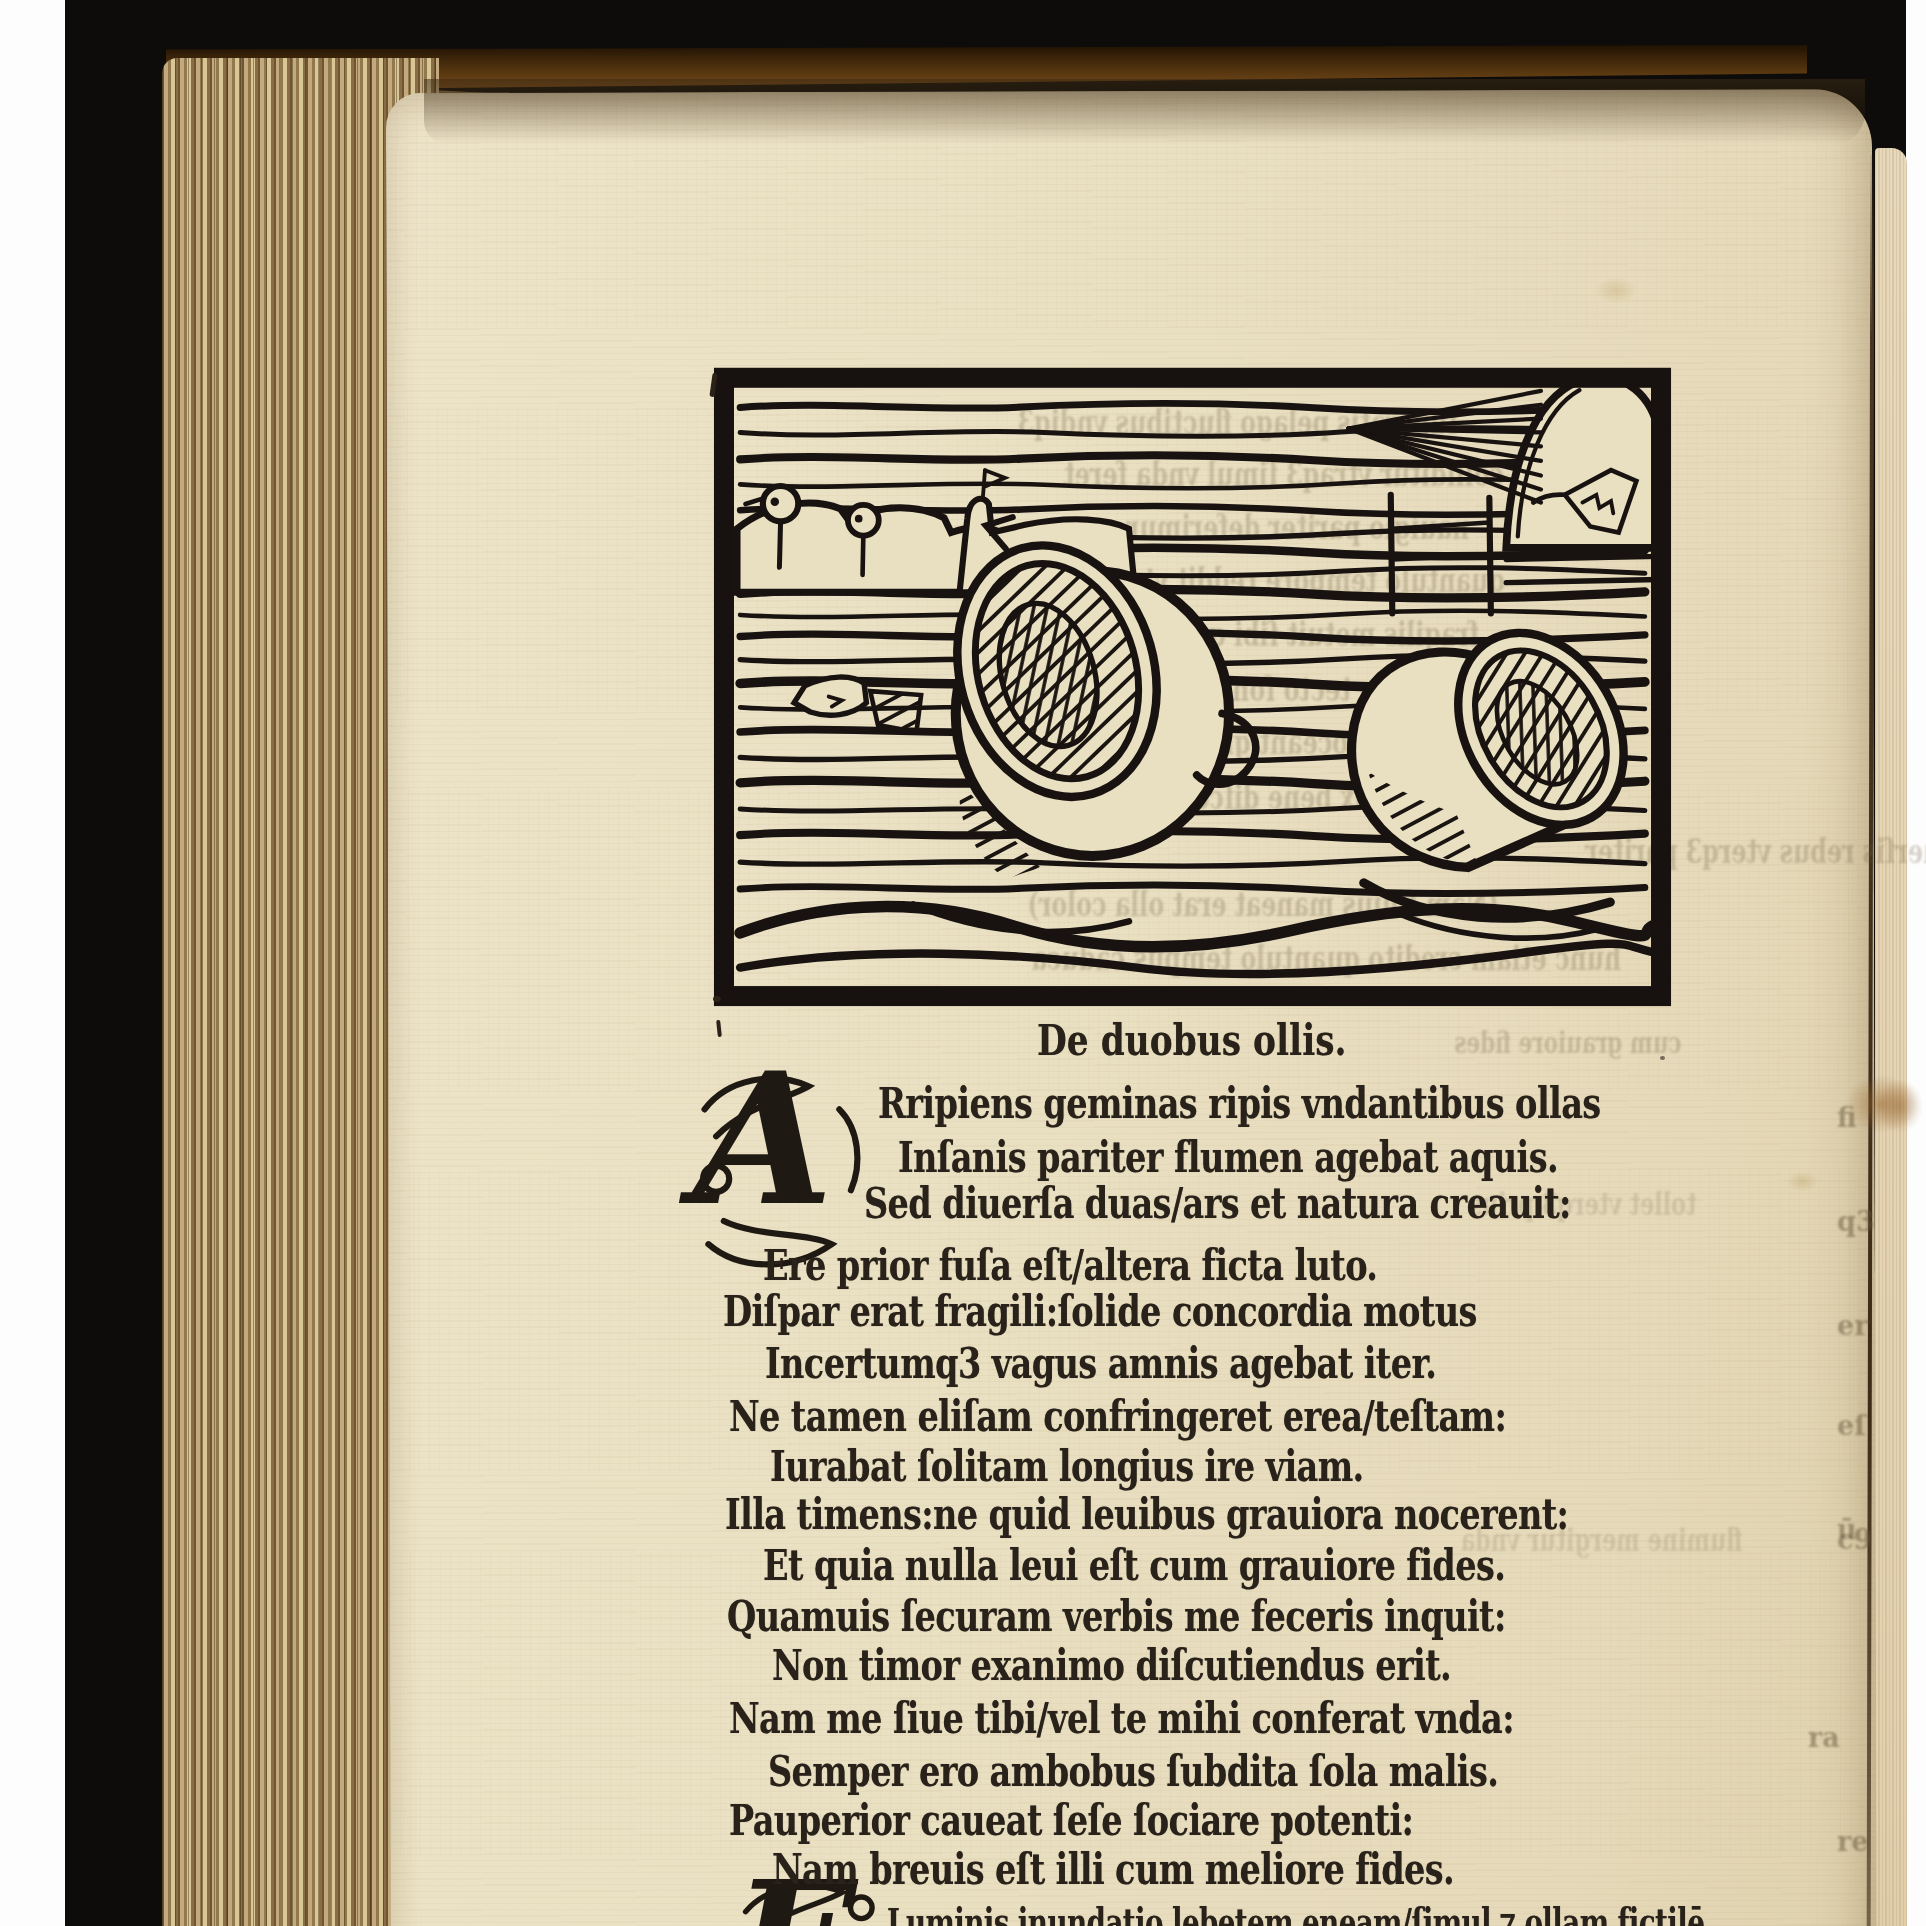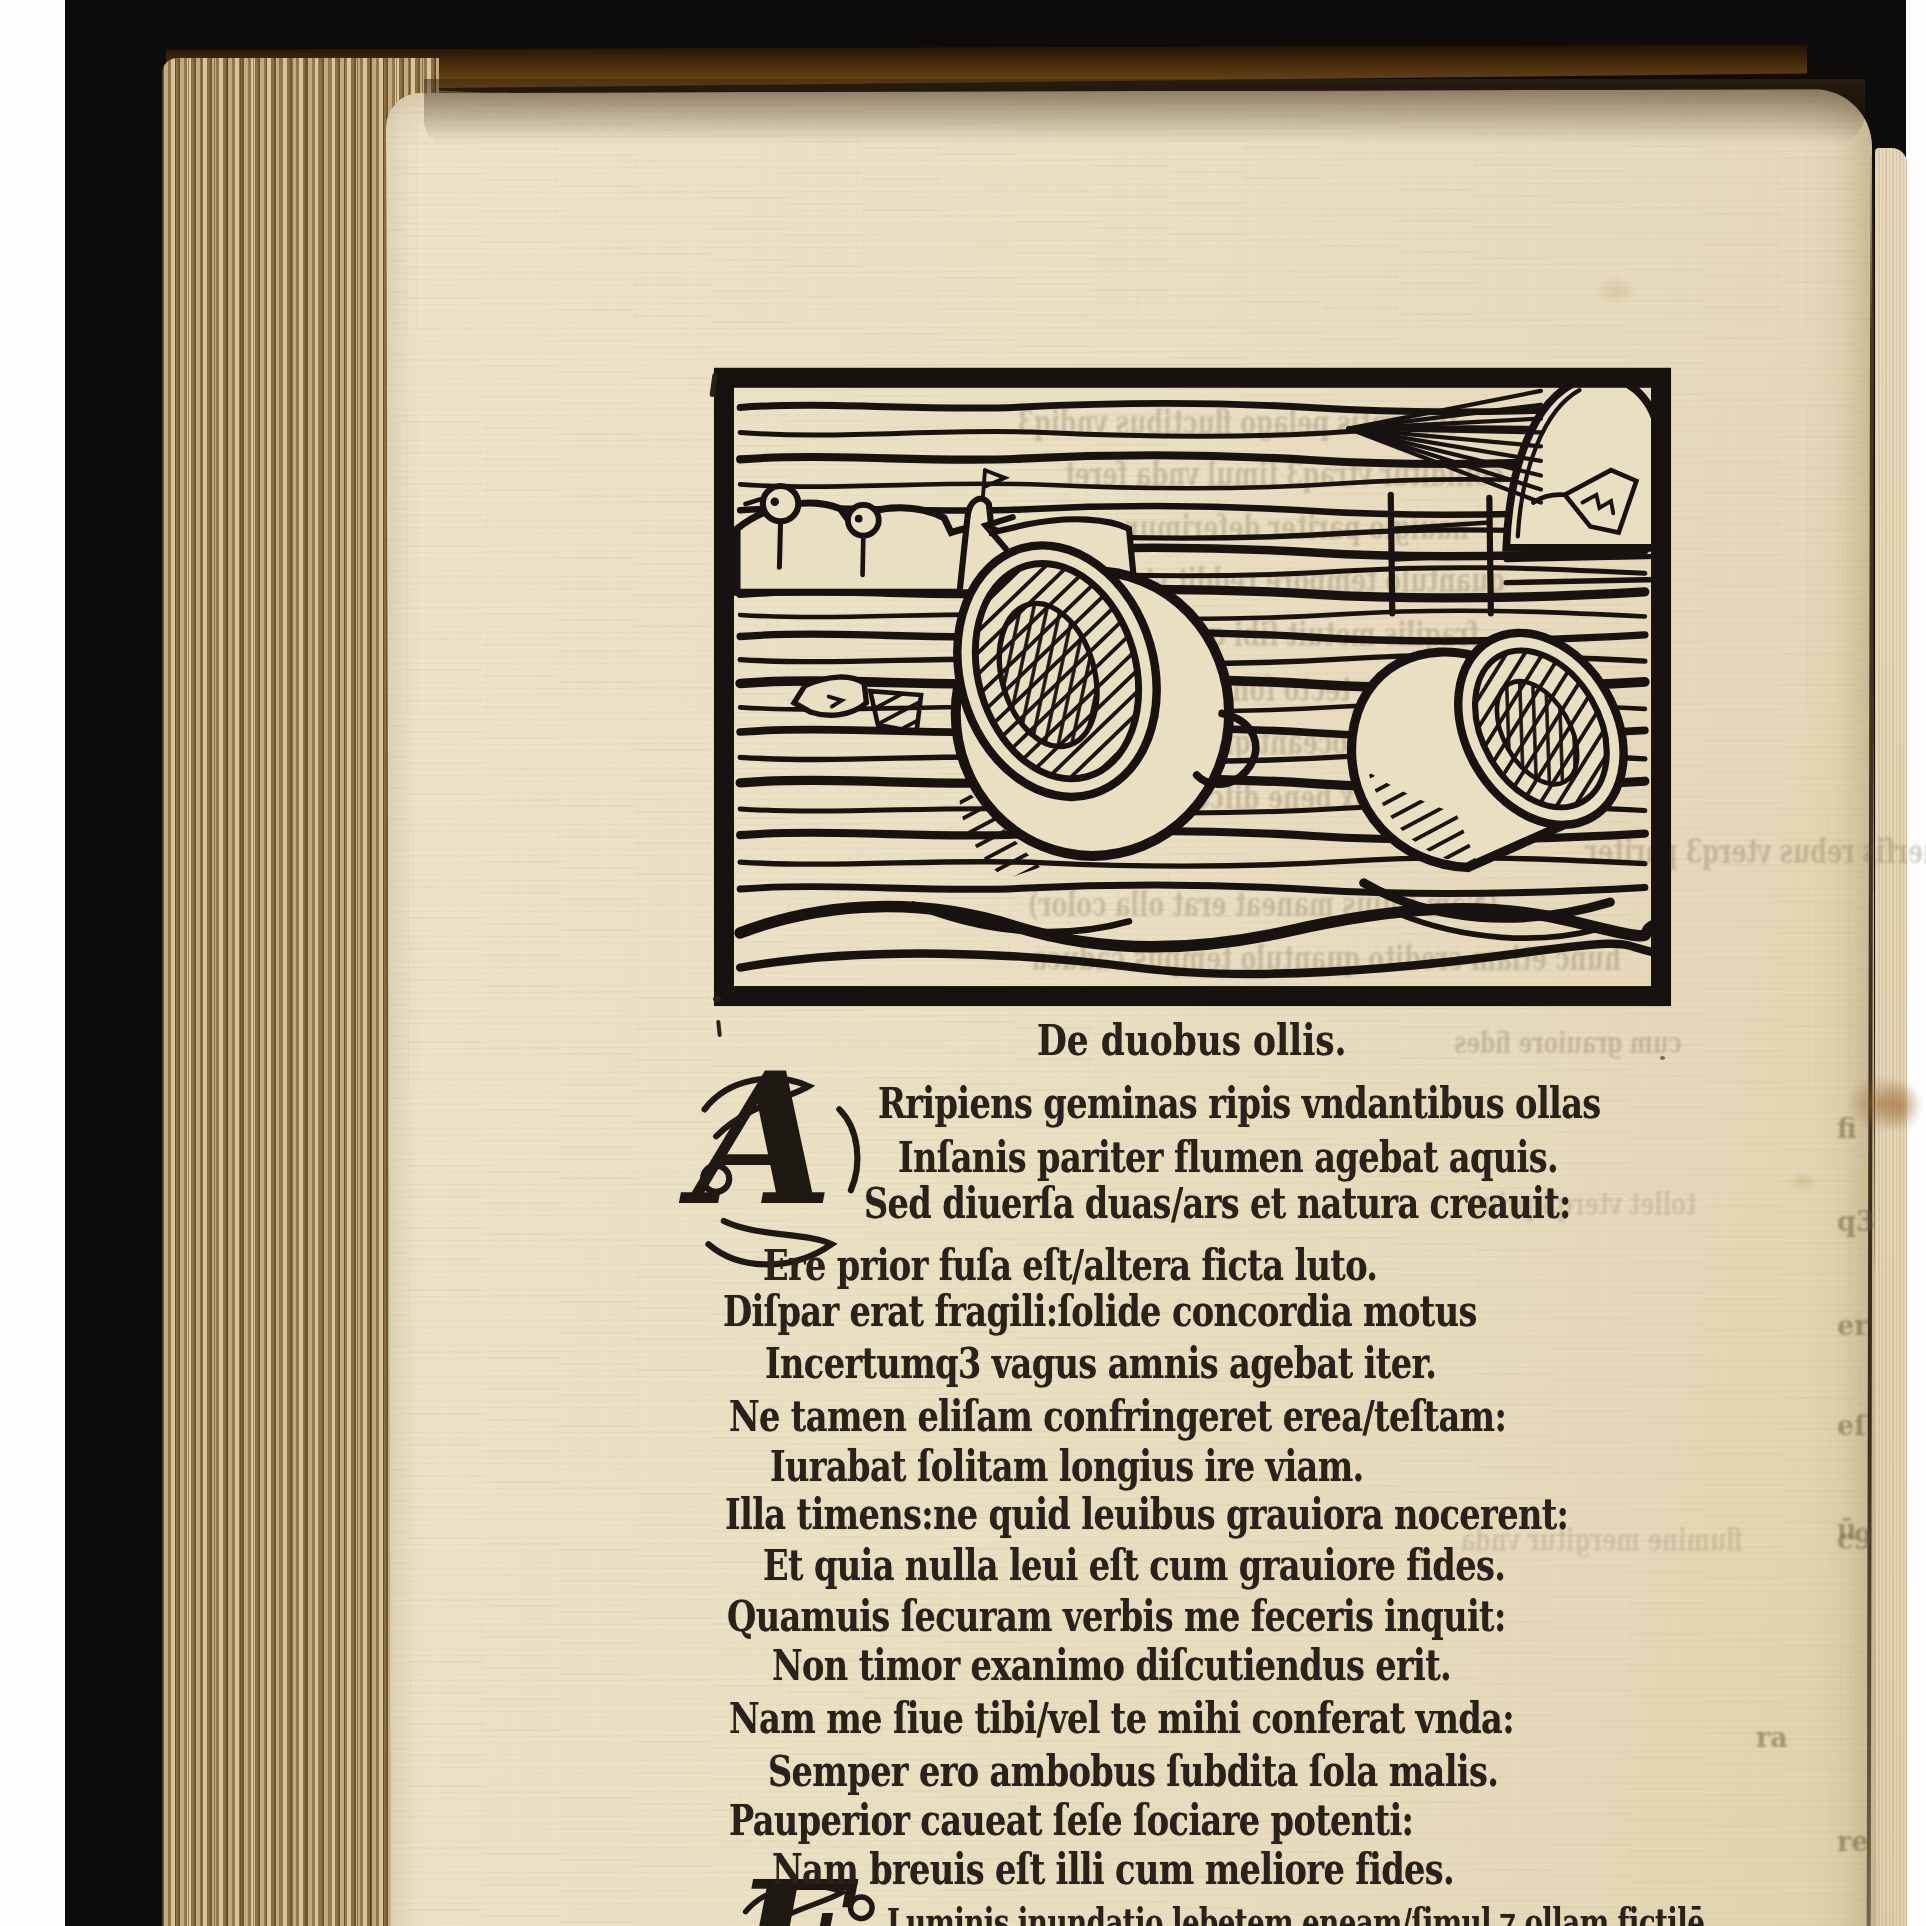--- a/index.html
+++ b/index.html
@@ -199,27 +199,27 @@
 <div class="ghost" style="left:1025px;top:670px;">proximus a tecto ſonuit fragor</div>
 <div class="ghost" style="left:1063px;top:723px;">ne leuibus noceant grauiora</div>
 <div class="ghost" style="left:1009px;top:778px;">vix bene diſceſſerat illa</div>
 <div class="ghost" style="left:936px;top:885px;">(Nam ſolius maneat erat olla color)</div>
 <div class="ghost" style="left:917px;top:939px;">hunc etiam credito quantulo tempus caduca</div>
 <div class="ghost" style="left:1510px;top:832px;">aduerſis rebus vterq3 pariter</div>
 <div class="ghost" style="left:1410px;top:1025px;font-size:30px;">cum grauiore fides</div>
 <div class="ghost" style="left:1425px;top:1186px;font-size:31px;opacity:.35;">tollet vterq3 prius</div>
 <div class="ghost" style="left:1406px;top:1522px;font-size:31px;opacity:.35;">flumine mergitur vnda</div>
 
-<div class="edgefrag" style="left:1837px;top:1102px;margin-top:11px;">fi</div>
+<div class="edgefrag" style="left:1837px;top:1102px;">fi</div>
 <div class="edgefrag" style="left:1837px;top:1206px;">q3</div>
 <div class="edgefrag" style="left:1837px;top:1310px;">er</div>
 <div class="edgefrag" style="left:1837px;top:1410px;">eſ</div>
 <div class="edgefrag" style="left:1837px;top:1514px;">ū</div>
 <div class="edgefrag" style="left:1837px;top:1524px;">c9</div>
-<div class="edgefrag" style="left:1756px;top:1722px;">ra</div>
+<div class="edgefrag" style="left:1808px;top:1722px;">ra</div>
 <div class="edgefrag" style="left:1837px;top:1826px;">re</div>
 
 <div class="tline title" style="left:1037px;top:1015px;">De duobus ollis.</div>
 
 <div class="initial" style="left:693px;top:1063px;width:181px;height:216px;font-size:181px;">
   <svg width="181" height="216" viewBox="0 0 470 560">
     <g fill="none" stroke="#1f1913" stroke-width="16" stroke-linecap="round">
       <path d="M30 120 C90 40 210 20 300 60 C250 90 140 110 60 190"></path>
       <path d="M40 470 C120 540 260 540 360 470 C300 440 160 450 80 410"></path>
       <path d="M380 120 C430 170 440 260 410 330"></path>

